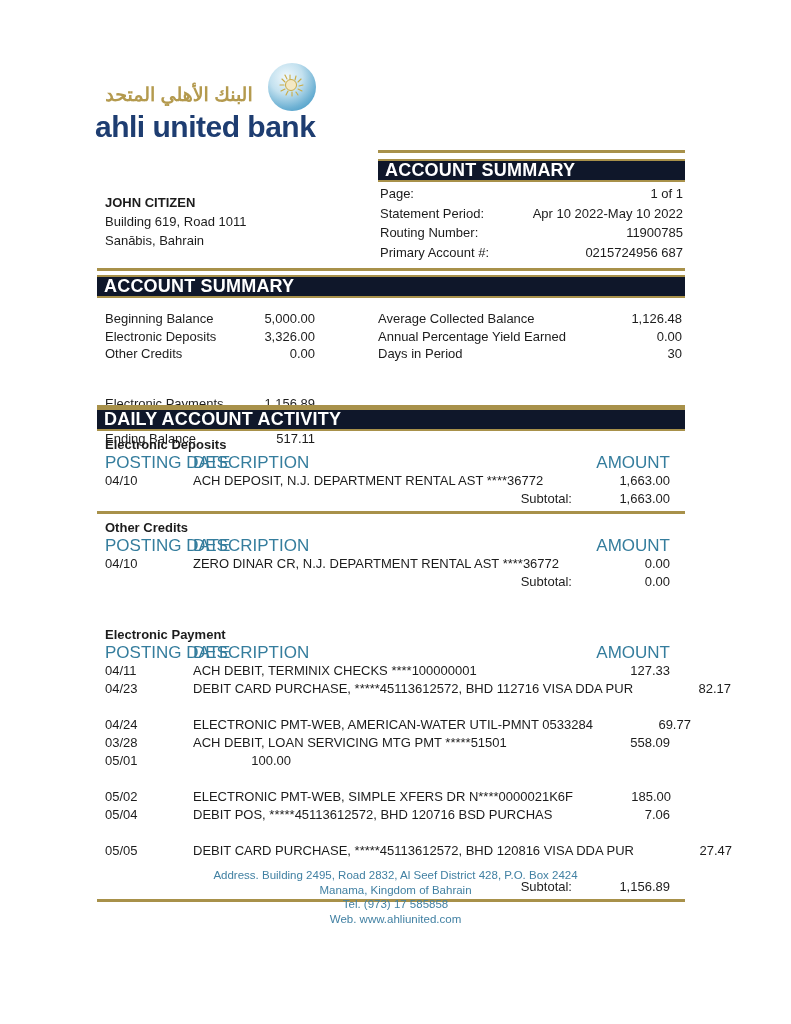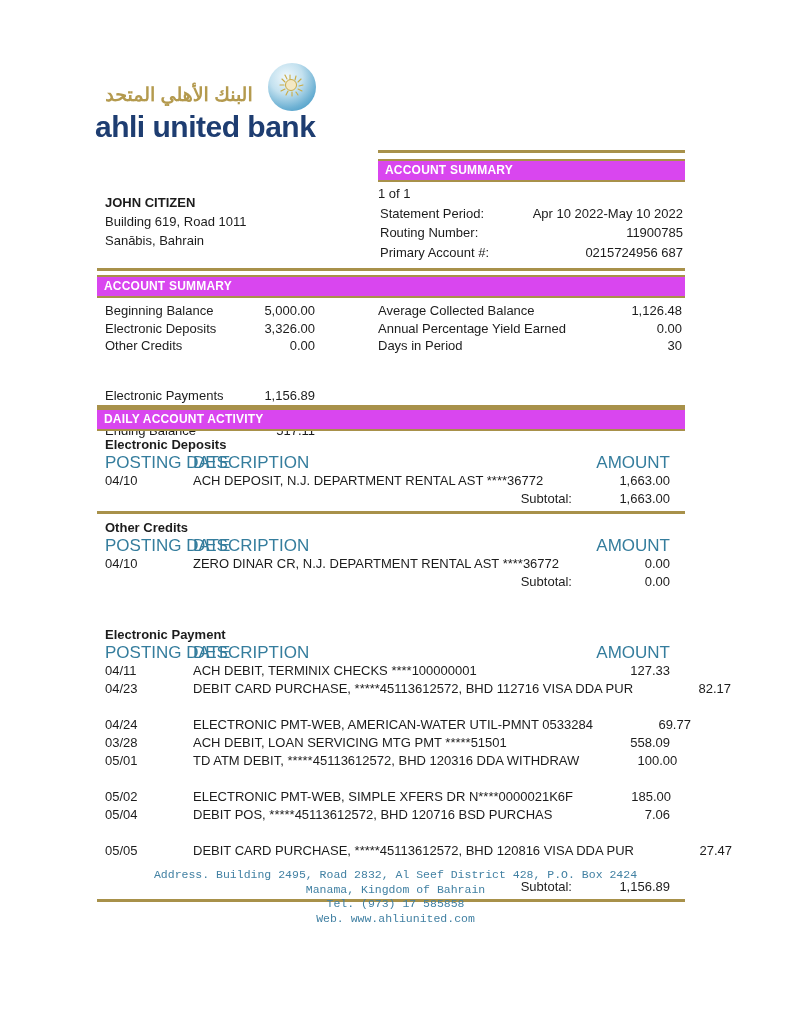--- a/index.html
+++ b/index.html
@@ -8,37 +8,37 @@
   .abs{position:absolute;}
 
   
   .logo{left:95px;top:58px;width:240px;height:90px;}
   .globe{position:absolute;right:18px;top:4px;width:50px;height:50px;}
   .arabic{position:absolute;left:0;top:26px;width:168px;text-align:center;color:#b49a4e;font-size:19px;font-weight:bold;line-height:22px;}
   .brand{position:absolute;left:0;top:52px;color:#1e3d71;font-size:30px;font-weight:bold;letter-spacing:-0.5px;white-space:nowrap;}
 
   
   .goldline{height:3px;background:#a8914a;}
-  .tealbar{background:#d946ef;color:#ffffff;font-weight:bold;font-size:12px;line-height:19px;padding:0 0 0 7px;border-top:2px solid #a8914a;border-bottom:2px solid #a8914a;letter-spacing:0.2px;}
+  .tealbar{background:#0f172a;color:#ffffff;font-weight:bold;font-size:18px;line-height:19px;padding:0 0 0 7px;border-top:2px solid #a8914a;border-bottom:2px solid #a8914a;letter-spacing:0.2px;}
 
   
   .minibox{left:378px;top:150px;width:307px;}
   .minibox .topline{margin-bottom:6px;}
   .mini-rows{margin-top:2px;}
   .mini-row{display:flex;line-height:19.5px;}
   .mini-row .lab{flex:1;padding-left:2px;}
   .mini-row .val{text-align:right;padding-right:2px;}
 
   
   .customer{left:105px;top:193px;line-height:19px;}
   .cust-name{font-weight:bold;}
 
   
   .mainsum{left:97px;top:268px;width:588px;}
-  .sum-grid{display:flex;margin-top:4px;}
+  .sum-grid{display:flex;margin-top:12px;}
   .sum-col{box-sizing:border-box;}
   .sum-col-left{width:281px;padding-left:8px;padding-right:63px;}
   .sum-col-right{width:307px;padding-right:3px;}
   .sum-row{display:flex;line-height:17.5px;}
   .sum-row .lab{flex:1;}
   .sum-row .val{text-align:right;white-space:nowrap;}
   .sum-grid.second{margin-top:32px;}
 
   
   .activity{left:97px;top:405px;width:588px;}
@@ -48,21 +48,21 @@
   .a-date{width:88px;flex:none;white-space:nowrap;}
   .a-desc{flex:1;white-space:nowrap;}
   .a-amt{width:98px;flex:none;text-align:right;padding-right:15px;white-space:nowrap;}
   .act-subtotal{display:flex;justify-content:flex-end;line-height:18px;}
   .gaprow{height:18px;}
   .halfgap{height:6px;}
   .act-divider{height:3px;background:#a8914a;margin:3px 0 4px 0;}
   .sec-space{height:24px;}
 
   
-  .footer{left:0;top:868px;width:791px;text-align:center;color:#4281a3;font-size:11.5px;line-height:14.5px;font-family:Liberation Mono, monospace;}
+  .footer{left:0;top:868px;width:791px;text-align:center;color:#4281a3;font-size:11.5px;line-height:14.5px;}
 </style>
 </head>
 <body>
 
 <div class="abs logo">
   <span class="globe">
     <svg viewBox="0 0 50 50" width="50" height="50">
       <defs>
         <radialGradient id="gl" cx="38%" cy="30%" r="85%">
           <stop offset="0%" stop-color="#f0f8fc"></stop>
@@ -91,20 +91,21 @@
   </span>
   <div class="arabic">البنك الأهلي المتحد</div>
   <div class="brand">ahli united bank</div>
 </div>
 
 <div class="abs minibox">
   <div class="goldline topline"></div>
   <div class="tealbar">ACCOUNT SUMMARY</div>
   <div class="mini-rows">
       <div class="mini-row">
+        <span class="lab">Page:</span>
         <span class="val">1 of 1</span>
       </div>
       <div class="mini-row">
         <span class="lab">Statement Period:</span>
         <span class="val">Apr 10 2022-May 10 2022</span>
       </div>
       <div class="mini-row">
         <span class="lab">Routing Number:</span>
         <span class="val">11900785</span>
       </div>
@@ -232,21 +233,20 @@
         <span class="a-desc">ELECTRONIC PMT-WEB, AMERICAN-WATER UTIL-PMNT 0533284</span>
         <span class="a-amt">69.77</span>
       </div>
       <div class="act-row">
         <span class="a-date">03/28</span>
         <span class="a-desc">ACH DEBIT, LOAN SERVICING MTG PMT *****51501</span>
         <span class="a-amt">558.09</span>
       </div>
       <div class="act-row">
         <span class="a-date">05/01</span>
-        <span class="a-desc">TD ATM DEBIT, *****45113612572, BHD 120316 DDA WITHDRAW</span>
         <span class="a-amt">100.00</span>
       </div>
       <div class="gaprow"></div>
       <div class="act-row">
         <span class="a-date">05/02</span>
         <span class="a-desc">ELECTRONIC PMT-WEB, SIMPLE XFERS DR N****0000021K6F</span>
         <span class="a-amt">185.00</span>
       </div>
       <div class="act-row">
         <span class="a-date">05/04</span>

